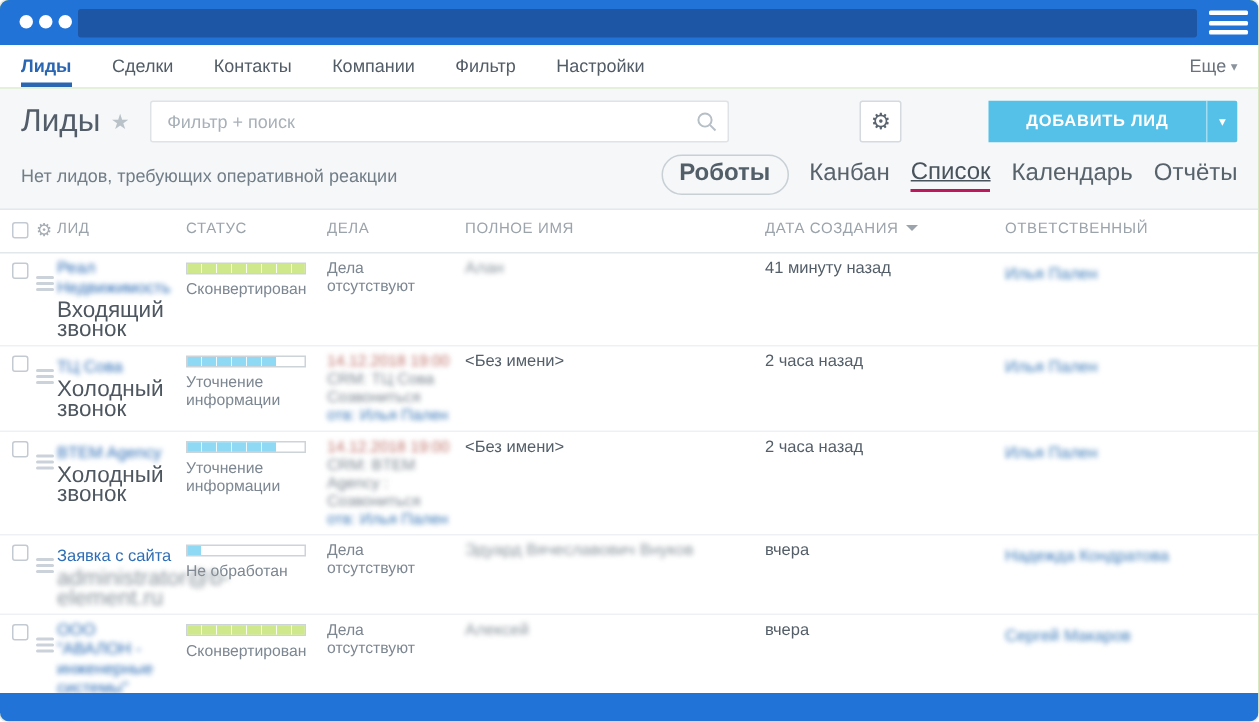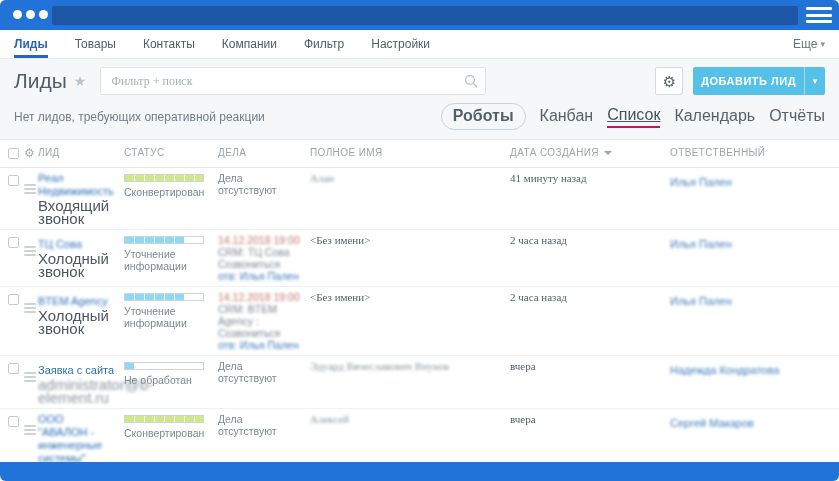--- a/index.html
+++ b/index.html
@@ -26,30 +26,30 @@
   .nav-more { font-size:12px; color:#6a737c; display:flex; align-items:center; cursor:pointer; }
   .nav-more .caret { font-size:9px; margin-left:3px; color:#8a939c; }
   
   .headwrap { background:#f5f7f8; border-bottom:1px solid #e4e8eb; }
   .toolbar { display:flex; align-items:center; padding:8px 14px 6px; height:42px; }
   .page-title { font-size:21px; color:#535c69; margin-right:7px; }
   .star { font-size:14px; color:#b9c1c9; margin-right:14px; }
   .filter-box { position:relative; width:386px; }
   .filter-box input {
     width:100%; height:28px; border:1px solid #dfe3e6; border-radius:2px;
-    font-family:Liberation Serif, serif; font-size:12px; color:#535c69;
+    font-family:Liberation Sans, sans-serif; font-size:12px; color:#535c69;
     padding:0 30px 0 10px; outline:none; background:#fff;
   }
   .filter-box input::placeholder { color:#a8b0b8; }
   .search-ic { position:absolute; right:8px; top:7px; }
   .spacer { flex:1; }
   .gear-btn { width:28px; height:28px; background:#fff; border:1px solid #d5dae0; border-radius:2px; display:flex; align-items:center; justify-content:center; cursor:pointer; margin-right:10px; }
   .gear-glyph { font-size:15px; color:#5a6570; line-height:1; }
   .add-btn { display:flex; height:28px; border-radius:2px; overflow:hidden; cursor:pointer; }
-  .add-main { background:#56c1e8; color:#fff; font-size:11px; font-weight:bold; letter-spacing:.5px; display:flex; align-items:center; padding:0 8px; }
+  .add-main { background:#56c1e8; color:#fff; font-size:11px; font-weight:bold; letter-spacing:.5px; display:flex; align-items:center; padding:0 25px;margin-left:48px; }
   .add-caret { background:#56c1e8; border-left:1px solid rgba(255,255,255,.45); width:21px; display:flex; align-items:center; justify-content:center; color:#fff; font-size:9px; }
   
   .subbar { display:flex; align-items:center; justify-content:space-between; padding:2px 14px 9px; }
   .notice { font-size:12px; color:#717d87; }
   .views { display:flex; align-items:center; gap:14px; }
   .view-tab { font-size:16px; color:#57626b; cursor:pointer; padding-bottom:2px; }
   .view-tab.pill { border:1px solid #c8d0d6; border-radius:20px; padding:3px 11px 4px; font-weight:bold; color:#525f68; background:transparent; }
   .view-tab.active { border-bottom:2px solid #be185d; color:#49535c;text-decoration:underline; }
   
   table { width:839px; border-collapse:collapse; table-layout:fixed; background:#fff; }
@@ -66,21 +66,21 @@
   .sub { font-size:15px; color:#4e5760; line-height:13px; }
   .sub.muted { color:#8d969e; }
   .bar { width:80px; height:8px; border:1px solid #ccd3d9; background:#fff; margin-top:2px; }
   .fill { height:100%; }
   .fill.green { background:repeating-linear-gradient(to right, #cfe88b 0 9px, rgba(255,255,255,.85) 9px 10px), #cfe88b; }
   .fill.blue  { background:repeating-linear-gradient(to right, #90d9f4 0 9px, rgba(255,255,255,.85) 9px 10px), #90d9f4; }
   .status-label { font-size:10.5px; color:#7d8791; margin-top:4px; line-height:12px; }
   .act { font-size:10.5px; color:#7d8791; line-height:12px; }
   .act.date { color:#c0756e; }
   .act.link { color:#3c79b8; cursor:pointer; }
-  .c-name, .c-date { font-size:11px; color:#535e68; line-height:13px;font-family:Liberation Serif, serif; }
+  .c-name, .c-date { font-size:11px; color:#535e68; line-height:13px; }
   .c-name.blur { color:#8d969e; }
   .c-resp a { font-size:11px; color:#3f7cba; text-decoration:none; line-height:13px; cursor:pointer; }
   .blur { filter:blur(1.6px); }
   
   .footer { position:absolute; left:0; right:0; bottom:0; height:19px; background:#2273d8; }
 </style>
 </head>
 <body>
 
 <div class="window">
@@ -94,21 +94,21 @@
     <div class="addressbar"></div>
     <div class="hamburger">
         <span></span>
         <span></span>
         <span></span>
       </div>
   </div>
 
   <div class="navbar">
     <div class="nav-tab active">Лиды</div>
-    <div class="nav-tab">Товары</div>
+    <div class="nav-tab">Сделки</div>
     <div class="nav-tab">Контакты</div>
     <div class="nav-tab">Компании</div>
     <div class="nav-tab">Фильтр</div>
     <div class="nav-tab">Настройки</div>
     <div class="nav-spacer"></div>
     <div class="nav-more">
       <span>Еще</span>
       <span class="caret">▾</span>
     </div>
   </div>

